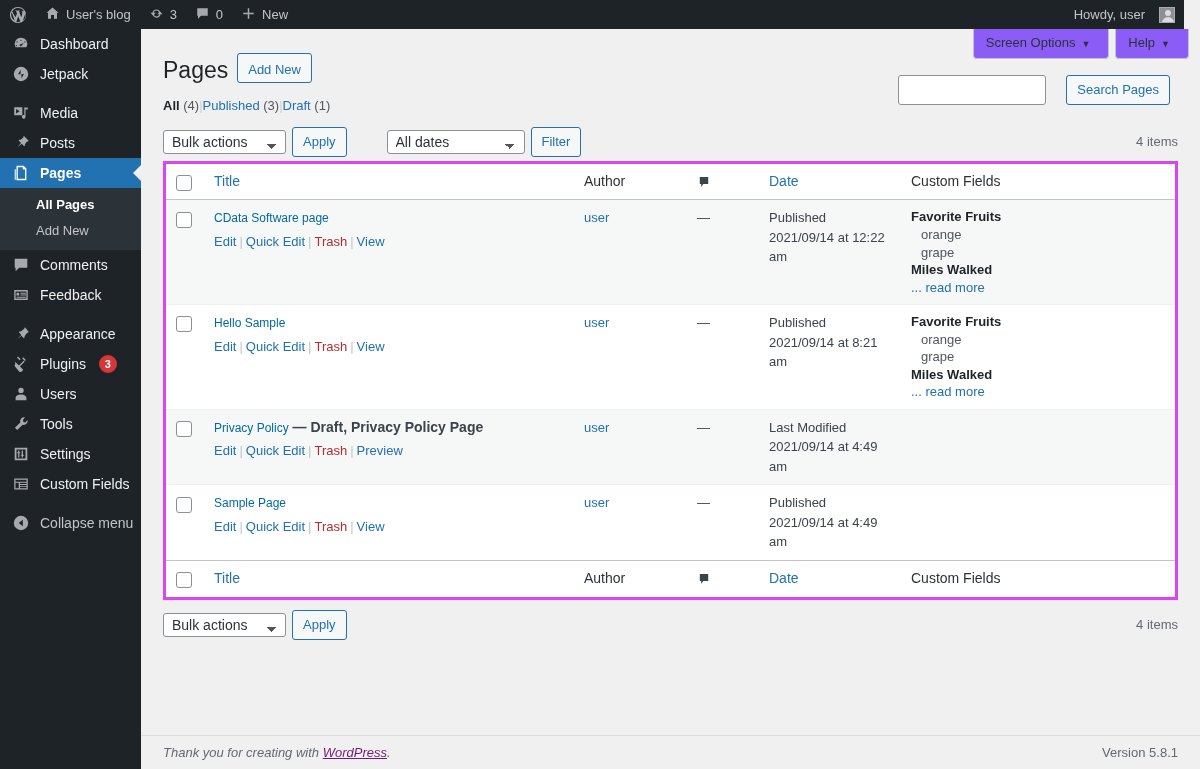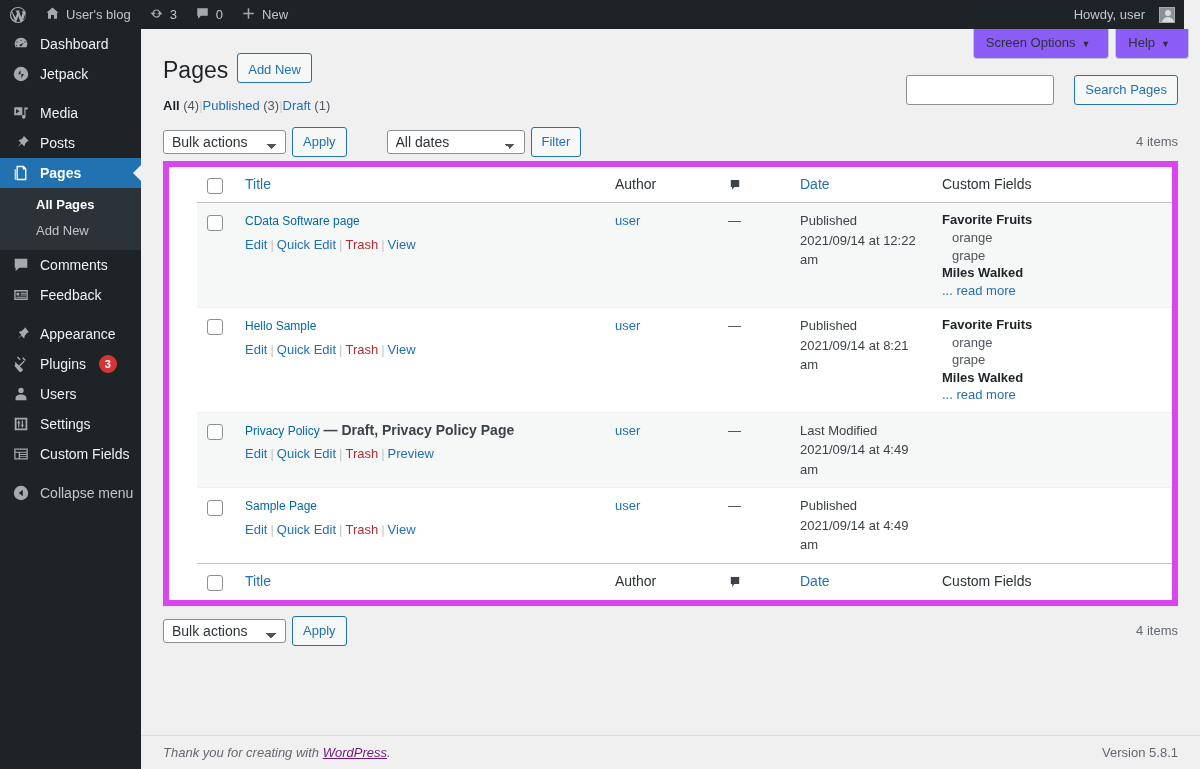--- a/index.html
+++ b/index.html
@@ -128,21 +128,21 @@
     list-style: none; margin: 8px 0 0 0; padding: 0;
     font-size: 13px; color: #50575e; display: flex; align-items: center;
   }
   ul.subsubsub li { margin: 0; }
   ul.subsubsub a { color: #2271b1; text-decoration: none; cursor: pointer; }
   ul.subsubsub .current { color: #1d2327; font-weight: 600; }
   .sep { color: #ccc; margin: 0 5px; }
   .cnt { color: #50575e; }
 
   .search-box {
-    position: absolute; right: 22px; top: 46px;
+    position: absolute; right: 30px; top: 46px;
     display: flex; gap: 20px; align-items: center;
   }
   .search-box input[type=search] {
     width: 148px; height: 30px;
     border: 1px solid #8c8f94; border-radius: 3px;
     background: #fff; padding: 0 8px; font-size: 14px;
     color: #2c3338; font-family: "Liberation Sans", sans-serif;
   }
   .button-secondary {
     background: #f6f7f7; border: 1px solid #2271b1; color: #2271b1;
@@ -173,24 +173,23 @@
     cursor: pointer;
   }
   select.date-select { min-width: 115px; }
   .displaying-num {
     margin-left: auto; color: #646970; font-size: 13px; font-style: normal;
   }
 
   
   table.wp-list-table {
     width: 100%; border-collapse: separate; border-spacing: 0;
-    background: #fff; border: 6px solid #d946ef;
+    background: #fff; border: 3px solid #d946ef;
     border-radius: 0; font-size: 13px;
     box-shadow: 0 1px 1px rgba(0,0,0,.04);
-    padding-left: 28px;
   }
   table.wp-list-table thead th,
   table.wp-list-table tfoot th {
     background: #fff; text-align: left;
     font-weight: 400; color: #2c3338;
     padding: 8px 10px; font-size: 14px; line-height: 1.4em;
     vertical-align: middle;
   }
   table.wp-list-table thead tr th { border-bottom: 1px solid #c3c4c7; }
   table.wp-list-table tfoot tr th { border-top: 1px solid #c3c4c7; }
@@ -400,20 +399,28 @@
 
   <div class="menu-item">
     <span class="mi-icon">
       <svg width="18" height="18" viewBox="0 0 20 20">
           <path d="M10 3a3 3 0 110 6 3 3 0 010-6zm0 7.5c3.3 0 6 1.7 6 3.8V17H4v-2.7c0-2.1 2.7-3.8 6-3.8z"></path>
         </svg>
     </span>
     <span class="mi-label">Users</span>
   </div>
 
+  <div class="menu-item">
+    <span class="mi-icon">
+      <svg width="18" height="18" viewBox="0 0 20 20">
+          <path d="M14.4 2.6a4.5 4.5 0 00-5.2 5.6l-6 6 2.6 2.6 6-6a4.5 4.5 0 005.6-5.2l-2.6 2.6-2.2-.4-.4-2.2z"></path>
+        </svg>
+    </span>
+    <span class="mi-label">Tools</span>
+  </div>
 
   <div class="menu-item">
     <span class="mi-icon">
       <svg width="18" height="18" viewBox="0 0 20 20">
           <path d="M3 3h14v14H3zm2 2v10h10V5zm1.8 1h1.4v2h1v1.2h-1v4.8H6.8V9.2h-1V8h1zm4 0h1.4v4.8h1V12h-1v2h-1.4v-2h-1v-1.2h1z"></path>
         </svg>
     </span>
     <span class="mi-label">Settings</span>
   </div>
 

